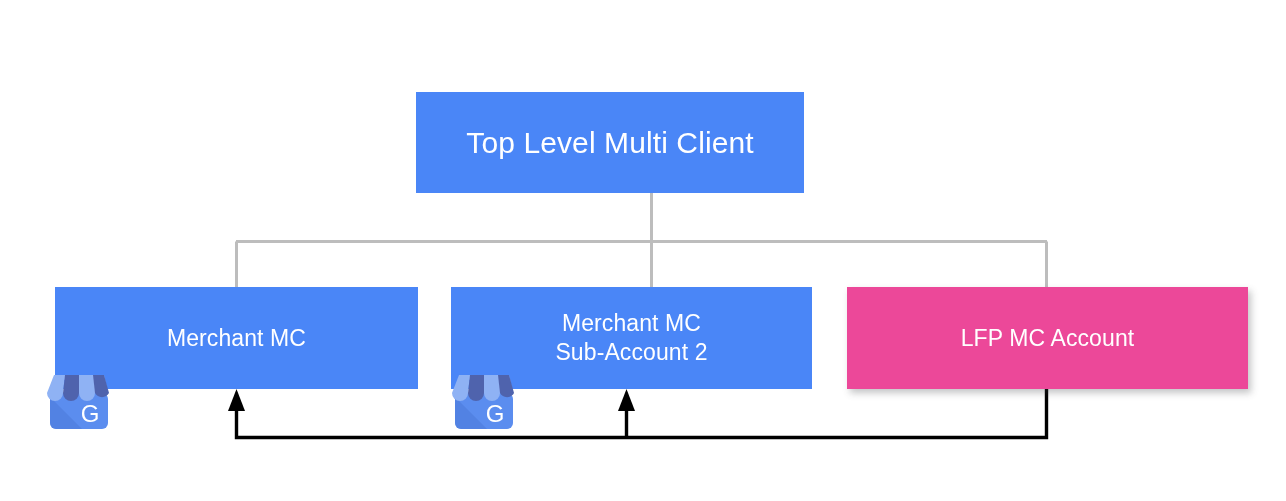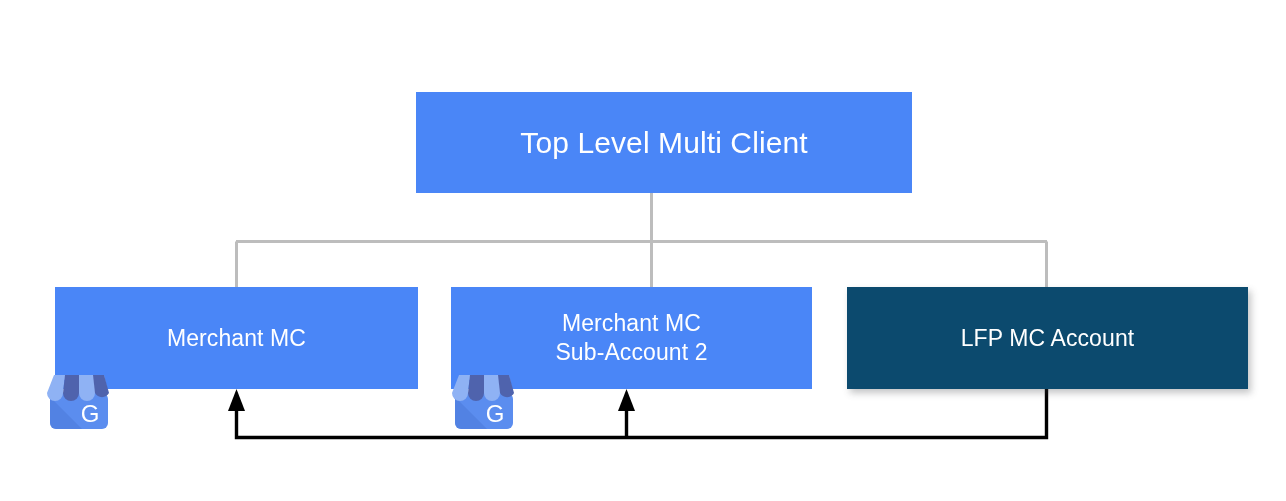--- a/index.html
+++ b/index.html
@@ -32,21 +32,21 @@
     align-items: center;
     justify-content: center;
     color: #ffffff;
     text-align: center;
     line-height: 1.26;
     letter-spacing: 0.1px;
   }
   #node-mca {
     left: 416px;
     top: 92px;
-    width: 496px;
+    width: 388px;
     height: 101px;
     background: #4a86f7;
     font-size: 30px;
   }
   #node-sub1 {
     left: 55px;
     top: 287px;
     width: 363px;
     height: 102px;
     background: #4a86f7;
@@ -58,21 +58,21 @@
     width: 361px;
     height: 102px;
     background: #4a86f7;
     font-size: 23px;
   }
   #node-lfp {
     left: 847px;
     top: 287px;
     width: 401px;
     height: 102px;
-    background: #0c4a6e;
+    background: #ec4899;
     font-size: 23px;
     box-shadow: 3px 4px 7px rgba(60, 64, 67, 0.30);
   }
   .node-line { display: block; white-space: pre; }
   .gmb-icon {
     position: absolute;
     width: 72px;
     height: 62px;
   }
   #gmb-icon-1 { left: 43px; top: 367px; }

